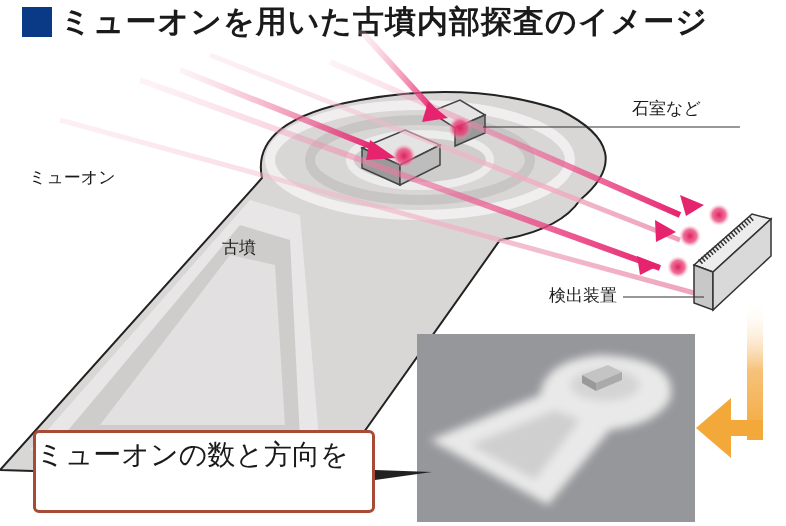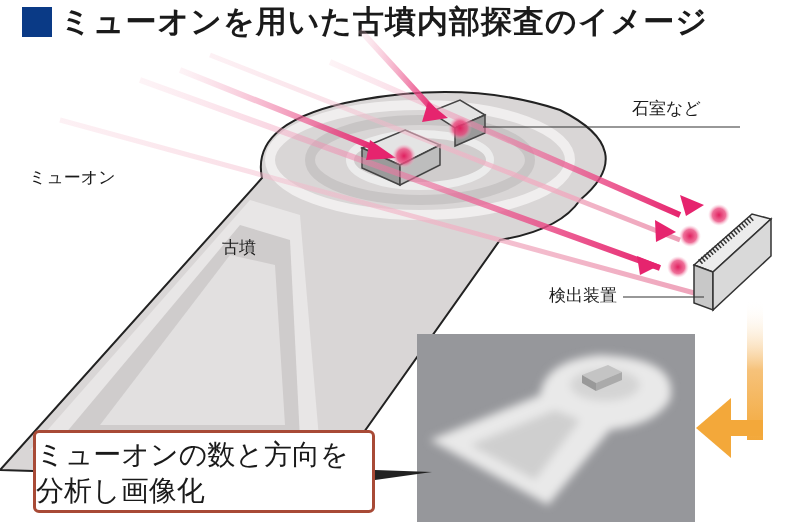--- a/index.html
+++ b/index.html
@@ -112,14 +112,13 @@
   <polygon points="375,470 375,480 432,472" fill="#222"></polygon>
 </svg>
 
 <div class="lbl" style="left:29px;top:154px;margin-top:12px;">ミューオン</div>
 <div class="lbl" style="left:222px;top:236px;">古墳</div>
 <div class="lbl" style="left:632px;top:97px;">石室など</div>
 <div class="lbl" style="left:520px;top:284px;margin-left:29px;">検出装置</div>
 
 <div class="callout">
   <div>ミューオンの数と方向を</div>
-  <div>分析し画像化</div>
 </div>
 
 </body></html>

